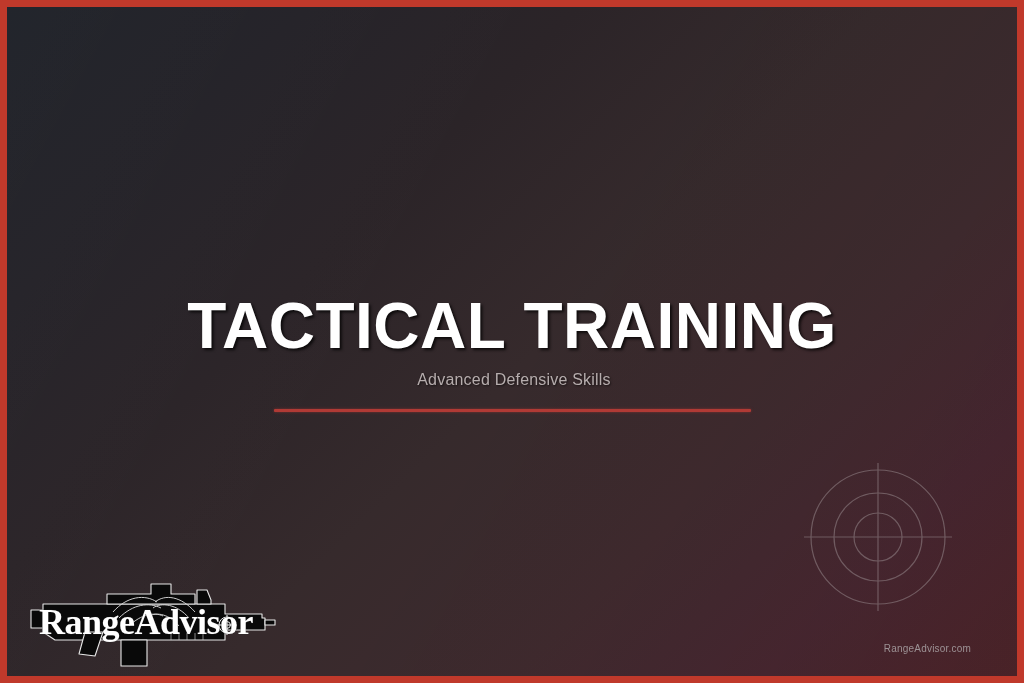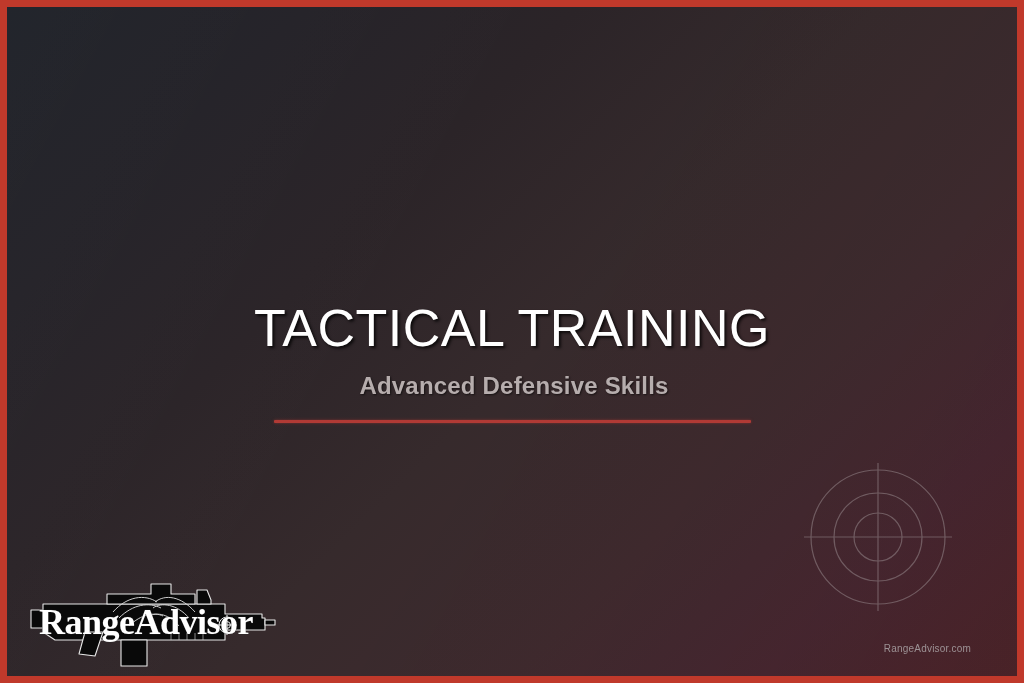--- a/index.html
+++ b/index.html
@@ -47,32 +47,32 @@
   
   #title-block {
     position: absolute;
     left: 0;
     right: 0;
     top: 278on;
     top: 278px;
     text-align: center;
   }
   #title {
-    margin: 16px;
-    font-size: 52px;
-    font-weight: 400;
+    margin: 8px;
+    font-size: 64px;
+    font-weight: 700;
     letter-spacing: 0.5px;
     color: #ffffff;
     line-height: 1.05;
     text-shadow: 2px 2px 3px rgba(0,0,0,0.75);
   }
   #subtitle {
     margin: 11px 0 0 4px;
-    font-size: 24px;
-    font-weight: 700;
+    font-size: 16px;
+    font-weight: 400;
     color: #b6adad;
     letter-spacing: 0.2px;
     text-shadow: 1px 1px 2px rgba(0,0,0,0.55);
   }
   #divider {
     width: 477px;
     height: 3px;
     margin: 20px auto 0 auto;
     background: #b03a35;
     box-shadow: 0 0 3px rgba(176,58,53,0.6);

